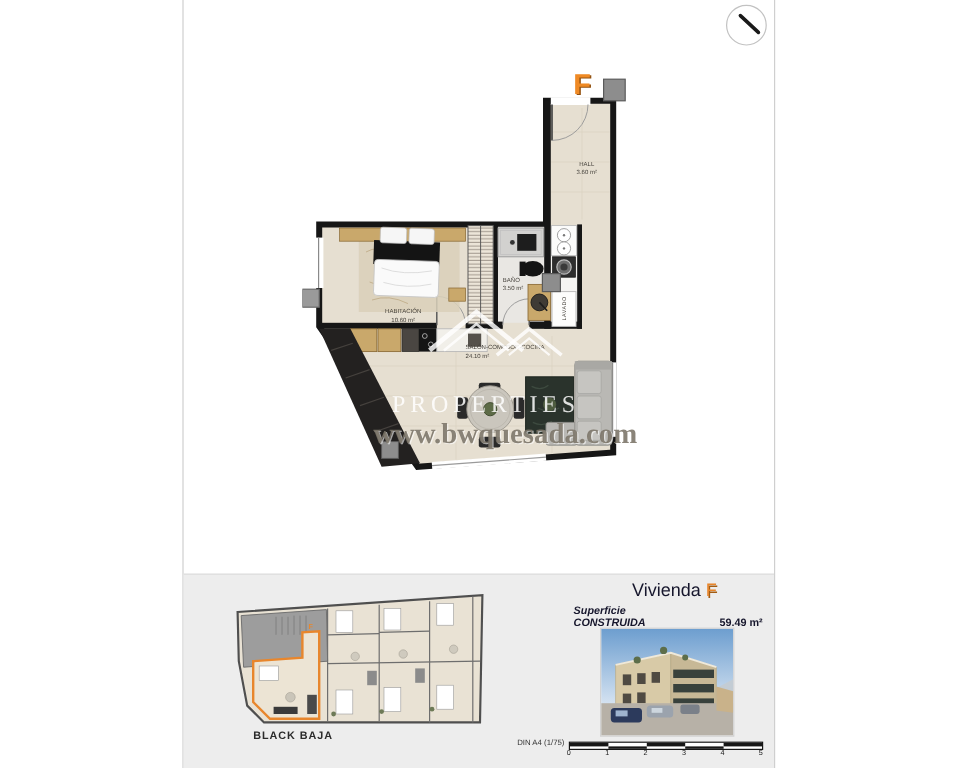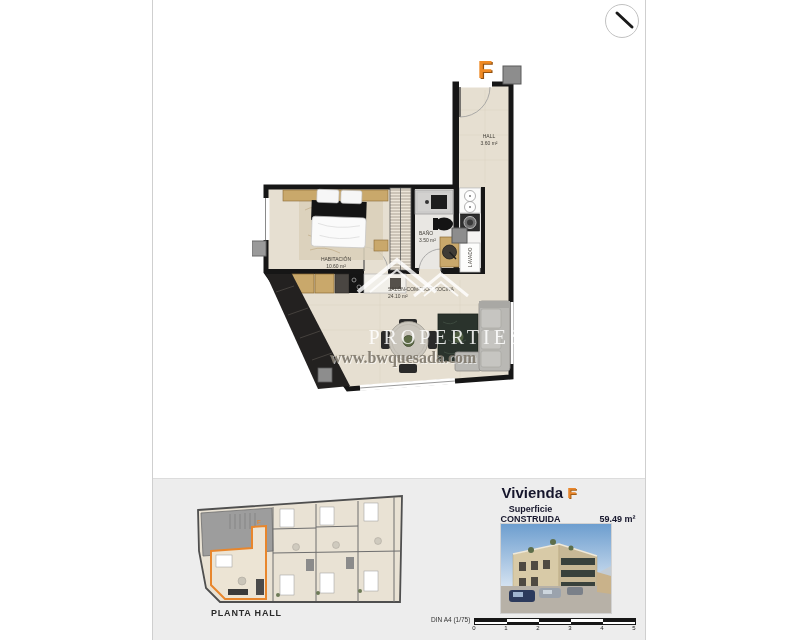--- a/index.html
+++ b/index.html
@@ -9,34 +9,34 @@
   .edge-left{left:152px;}
   .edge-right{left:645px;}
 
   
   .compass{position:absolute;left:605px;top:4px;width:32px;height:32px;border:1px solid #c2c2c2;
            border-radius:50%;background:#fff;}
 
   
   .wm{position:absolute;text-align:center;font-family:"Liberation Serif",serif;pointer-events:none;}
   .wm-1{left:285px;top:301px;width:240px;font-size:22px;letter-spacing:1px;color:rgba(255,255,255,.85);}
-  .wm-2{left:285px;top:326px;width:240px;font-size:20px;letter-spacing:4px;color:rgba(255,255,255,.85);text-align:right;}
-  .wm-url{left:268px;top:349px;width:270px;font-size:16px;font-weight:bold;
+  .wm-2{left:285px;top:326px;width:240px;font-size:20px;letter-spacing:4px;color:rgba(255,255,255,.85);}
+  .wm-url{left:286px;top:349px;width:270px;font-size:24px;font-weight:bold;
           color:rgba(122,115,102,.88);text-shadow:1px 1px 0 rgba(255,255,255,.6);}
 
   
   .panel{position:absolute;left:153px;top:478px;width:492px;height:162px;background:#ededed;
          border-top:1px solid #dcdcdc;}
   .planta-label{position:absolute;left:58px;top:129px;font-size:9px;font-weight:bold;
                 letter-spacing:.8px;color:#2b2b2b;}
-  .viv-row{position:absolute;left:311px;top:5px;width:150px;text-align:center;font-size:15px;
-           font-weight:bold;color:#16162c;}
+  .viv-row{position:absolute;left:334px;top:5px;width:150px;text-align:center;font-size:15px;
+           font-weight:normal;color:#16162c;}
   .viv-letter{color:#e8862c;text-shadow:1px 1px 0 #a35c12;}
   .sup-row{position:absolute;left:325px;top:25px;width:165px;font-size:9px;font-weight:bold;color:#16162c;}
-  .sup-label{display:inline-block;width:105px;text-align:center;}
+  .sup-label{display:inline-block;width:105px;text-align:left;font-style:italic;}
   .sup-value{display:inline-block;margin-left:14px;}
   .photo{position:absolute;left:347px;top:44px;width:110px;height:89px;border:1px solid #d2d2d2;}
   .din-label{position:absolute;left:278px;top:137px;font-size:6.5px;color:#333;}
   .scalebar{position:absolute;left:321px;top:139px;width:160px;height:5px;border:1px solid #161616;
             background:#fff;}
   .scalebar .seg{position:absolute;width:32px;height:2.5px;background:#161616;}
   .scalebar .seg.up{top:0;} .scalebar .seg.dn{bottom:0;}
   .ticks{position:absolute;left:321px;top:146px;width:162px;height:8px;font-size:6px;color:#222;}
   .ticks span{position:absolute;transform:translateX(-50%);}
 
@@ -275,21 +275,21 @@
         <polygon points="43,62 84,59 84,38 98,37 98,110 57,110 43,96" fill="#ece4d4"></polygon>
         <rect x="48" y="66" width="16" height="12" fill="#fff" stroke="#999" stroke-width="0.5"></rect>
         <rect x="60" y="100" width="20" height="6" fill="#3a3a3a"></rect>
         <circle cx="74" cy="92" r="4" fill="#cac5b9" stroke="#a6a196" stroke-width="0.5"></circle>
         <rect x="88" y="90" width="8" height="16" fill="#4a4a4a"></rect>
         <polygon points="43,62 84,59 84,38 98,37 98,110 57,110 43,96" fill="none" stroke="#e8862c" stroke-width="2"></polygon>
         <text x="89" y="35" font-size="6" font-weight="bold" fill="#e8862c">F</text>
       </g>
     </svg>
 
-    <div class="planta-label">PLANTA HALL</div>
+    <div class="planta-label">BLACK BAJA</div>
 
     <div class="viv-row">
       <span>Vivienda</span>
       <span class="viv-letter">F</span>
     </div>
     <div class="sup-row">
       <span class="sup-label">Superficie CONSTRUIDA</span>
       <span class="sup-value">59.49 m²</span>
     </div>
 

